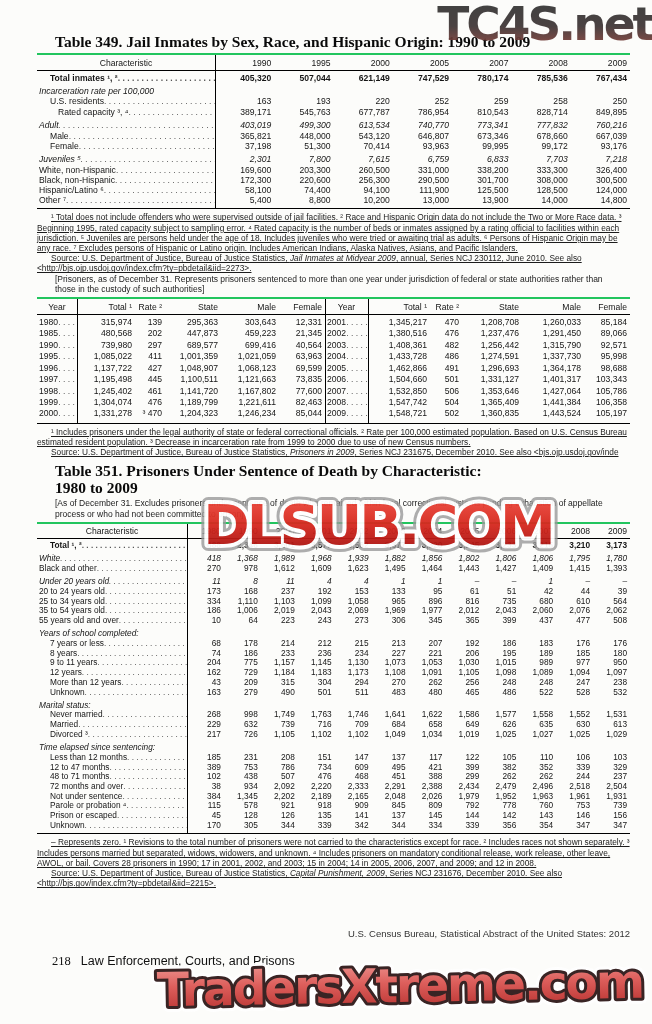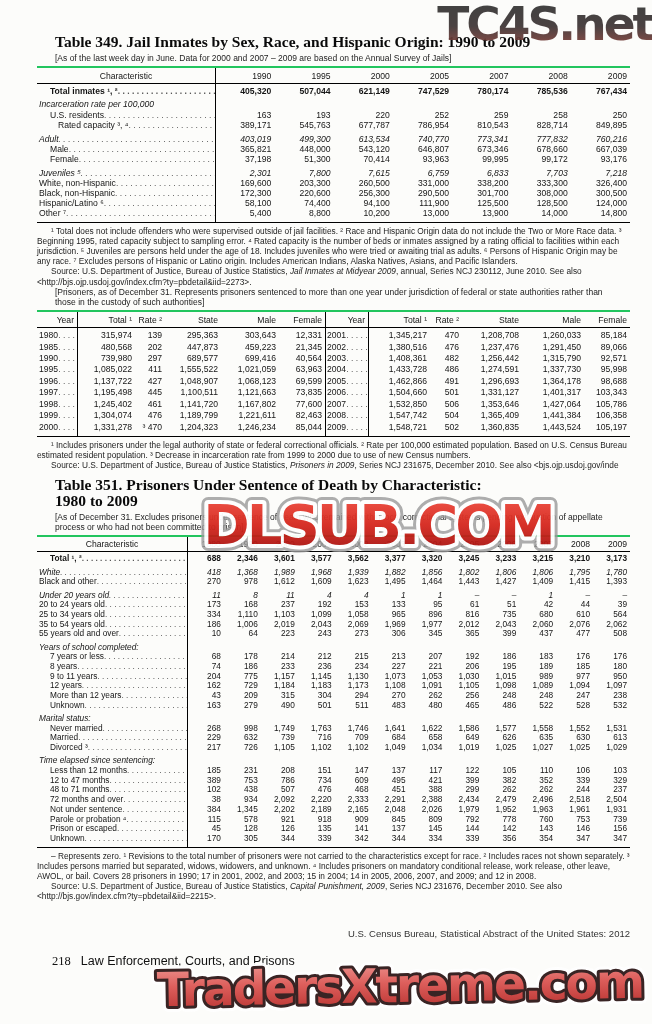--- a/index.html
+++ b/index.html
@@ -14,21 +14,21 @@
   .ttl {
     font-family: "Liberation Serif", serif; font-weight: bold;
     font-size: 15.5px; line-height: 16.5px; margin: 0 0 2px 18px; color: #0a0a0a;
   }
   .ttl2 { margin-top: 6px; }
   .note { font-size: 8.5px; line-height: 10.2px; margin: 0 6px 3px 18px; color: #222; }
   .tbl { position: relative; border-top: 2px solid #22c55e; border-bottom: 1.5px solid #000; margin-top: 2px; }
   .thead { border-bottom: 1px solid #000; }
   .hc { font-size: 8.6px; padding: 3px 3px 2px 3px; }
   .hlbl { text-align: center; }
-  .ctr { text-align: right; }
+  .ctr { text-align: center; }
   .hc.num { text-align: right; }
   .tbody { padding: 2px 0 3px 0; }
   .trow { font-size: 8.6px; line-height: 10.2px; }
   .t350 .trow { line-height: 11.4px; }
   .t351 .trow { font-size: 8.3px; line-height: 9.7px; }
   .t351 .hc { padding: 2.5px 3px 2px 3px; }
   .g349 { display: grid; grid-template-columns: 178px repeat(7, 1fr); }
   .g350 { display: grid; grid-template-columns: 40px 58px 30px 56px 58px 46px 43px 62px 32px 60px 62px 46px; }
   .g351 { display: grid; grid-template-columns: 150px repeat(12, 1fr); }
   .lcell { display: flex; overflow: hidden; padding-left: 2px; }
@@ -36,21 +36,21 @@
   .ind2 { padding-left: 21px; align-items: center; }
   .ltext { white-space: nowrap; }
   .dots { flex: 1; overflow: hidden; white-space: nowrap; color: #555; }
   .dots::before { content: " . . . . . . . . . . . . . . . . . . . . . . . . . . . . . . . . . . . . . ."; }
   .ncell { text-align: right; padding-right: 3px; white-space: nowrap; }
   .b { font-weight: bold; }
   .gap { margin-top: 3.5px; font-style: italic; }
   .vline { position: absolute; top: 0; bottom: 0; width: 1px; background: #000; }
   .fn { font-size: 8.3px; line-height: 10.2px; margin: 3px 0 0 0; text-indent: 14px; color: #1c1c1c; }
   .fnblock { margin-top: 3px; }
-  .fnblock p { margin: 0; }
+  .fnblock p { margin: 0; text-decoration: underline; }
   .i { font-style: italic; }
   .pagefooter { position: absolute; left: 52px; top: 954px; font-size: 12.5px; color: #111; z-index: 1; }
   .pagefooter .pgnum { margin-right: 10px; font-family: Liberation Serif, serif; }
   .imprint { position: absolute; right: 22px; top: 928px; font-size: 9.5px; color: #333; z-index: 1; }
   
   .wm-tc4s {
     position: absolute; top: -4px; right: 0px; z-index: 6;
     font-family: "DejaVu Sans", sans-serif; font-weight: bold;
     font-size: 47px; letter-spacing: -3px; opacity: 0.93;
     background: linear-gradient(180deg, #343434 10%, #3d3535 55%, #6e3c38 80%, #9c5a52 100%);
@@ -61,21 +61,20 @@
   .wmtx { font-family: "DejaVu Sans", sans-serif; font-weight: bold; font-size: 56px; letter-spacing: -3px; }
   .wmtx2 { font-family: "DejaVu Sans", sans-serif; font-weight: bold; font-size: 47px; letter-spacing: -2px; }
 </style>
 </head>
 <body>
 
 <div class="content">
   <div class="spacer-top"></div>
 
   <h1 class="ttl">Table 349. Jail Inmates by Sex, Race, and Hispanic Origin: 1990 to 2009</h1>
-  <p class="note">[As of the last week day in June. Data for 2000 and 2007 – 2009 are based on the Annual Survey of Jails]</p>
   <div class="tbl t349">
     <div class="thead g349" id="t349-head">
         <div class="hc hlbl">Characteristic</div>
         <div class="hc num">1990</div>
         <div class="hc num">1995</div>
         <div class="hc num">2000</div>
         <div class="hc num">2005</div>
         <div class="hc num">2007</div>
         <div class="hc num">2008</div>
         <div class="hc num">2009</div>
@@ -321,21 +320,21 @@
           <div class="ncell">1,315,790</div>
           <div class="ncell">92,571</div>
         </div>
         <div class="trow g350">
           <div class="lcell">
             <div class="ltext">1995</div>
             <div class="dots"></div>
           </div>
           <div class="ncell">1,085,022</div>
           <div class="ncell">411</div>
-          <div class="ncell">1,555,522</div>
+          <div class="ncell">1,001,359</div>
           <div class="ncell">1,021,059</div>
           <div class="ncell">63,963</div>
           <div class="lcell">
             <div class="ltext">2004</div>
             <div class="dots"></div>
           </div>
           <div class="ncell">1,433,728</div>
           <div class="ncell">486</div>
           <div class="ncell">1,274,591</div>
           <div class="ncell">1,337,730</div>

